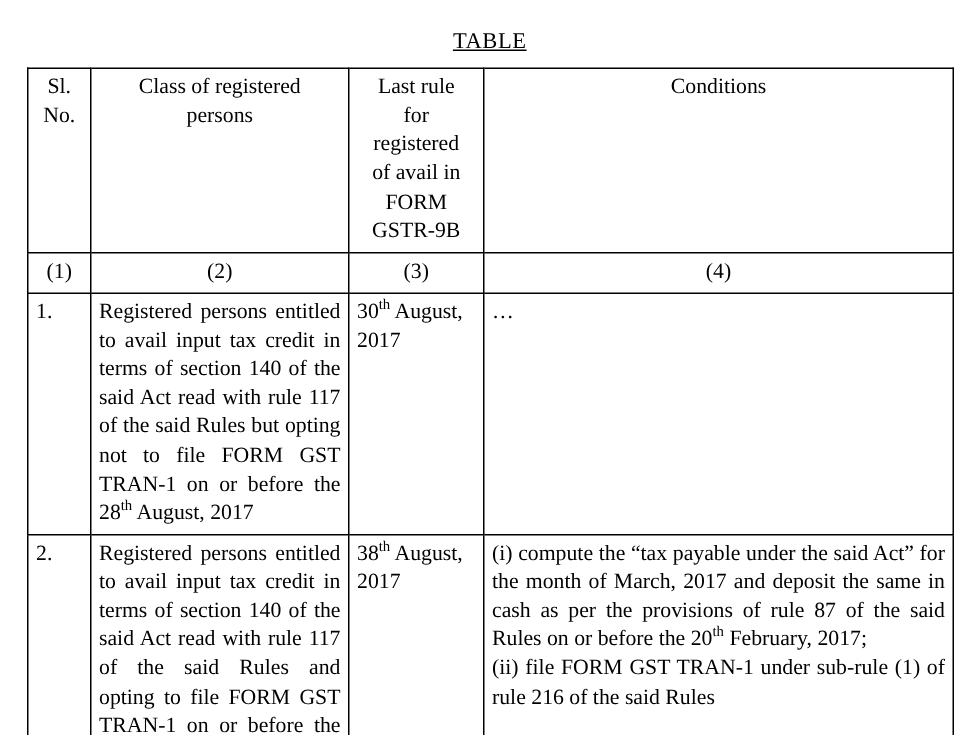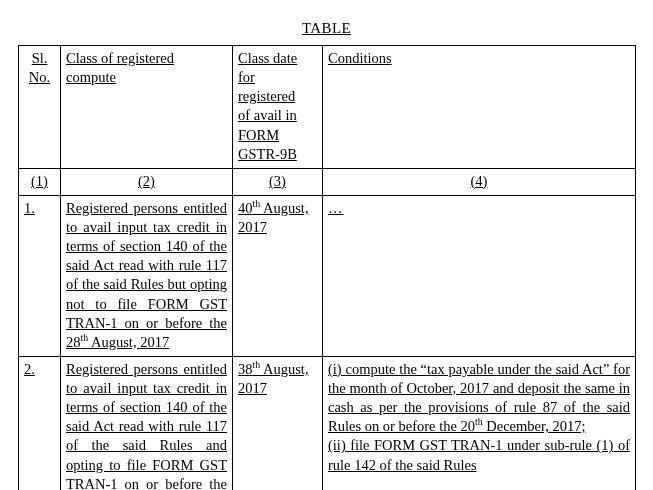--- a/index.html
+++ b/index.html
@@ -33,29 +33,28 @@
     border-collapse: collapse;
     width: 617px;
     table-layout: fixed;
     font-size: 14.5px;
     line-height: 1.32;
   }
   table.tbl td {
     border: 1px solid #000000;
     vertical-align: top;
     padding: 3px 5px 4px 5px;
-    text-decoration: underline;
   }
   .col-sl     { width: 42px; }
   .col-class  { width: 172px; }
   .col-date   { width: 90px; }
   .col-cond   { width: 313px; }
 
   .hdr td {
-    text-align: left;
+    text-align: center;
     vertical-align: top;
     padding-top: 4px;
   }
   .hdr .hdr-sl   { text-align: center; }
   .numrow td {
     text-align: center;
     padding: 1px 4px 2px 4px;
   }
   .just {
     text-align: justify;
@@ -88,24 +87,24 @@
       <col class="col-cond">
     </colgroup>
     <tbody>
       <tr class="hdr">
         <td class="hdr-sl">
           <span>Sl.</span><br>
           <span>No.</span>
         </td>
         <td>
           <span>Class of registered</span><br>
-          <span>compute</span>
+          <span>persons</span>
         </td>
         <td>
-          <span>Class date</span><br>
+          <span>Last rule</span><br>
           <span>for</span><br>
           <span>registered</span><br>
           <span>of avail in</span><br>
           <span>FORM</span><br>
           <span>GSTR-9B</span>
         </td>
         <td>Conditions</td>
       </tr>
 
       <tr class="numrow">
@@ -114,37 +113,37 @@
         <td>(3)</td>
         <td>(4)</td>
       </tr>
 
       <tr>
         <td class="cell-sl">1.</td>
         <td class="just">
           <span>Registered persons entitled to avail input tax credit in terms of section 140 of the said Act read with rule 117 of the said Rules but opting not  to file FORM GST TRAN-1  on or before the 28</span><sup>th</sup><span> August, 2017</span>
         </td>
         <td>
-          <span>40</span><sup>th</sup><span> August, 2017</span>
+          <span>30</span><sup>th</sup><span> August, 2017</span>
         </td>
         <td>
           <span class="blank-line"></span>
           <span class="dots">…</span>
         </td>
       </tr>
 
       <tr>
         <td class="cell-sl">2.</td>
         <td class="just">
           <span>Registered persons entitled to avail input tax credit in terms of section 140 of the said Act read with rule 117 of the said Rules and opting to file FORM GST TRAN-1 on or before the 28</span><sup>th</sup><span> August,</span>
         </td>
         <td>
           <span>38</span><sup>th</sup><span> August, 2017</span>
         </td>
         <td class="just">
-          <p class="para"><span>(i) compute the “tax payable under the said Act” for the month of October, 2017 and deposit the same in cash as per the provisions of rule 87 of the said Rules on or before the 20</span><sup>th</sup><span> December, 2017;</span></p>
-          <p class="para">(ii) file FORM GST TRAN-1 under sub-rule (1) of rule 142 of the said Rules</p>
+          <p class="para"><span>(i) compute the “tax payable under the said Act” for the month of March, 2017 and deposit the same in cash as per the provisions of rule 87 of the said Rules on or before the 20</span><sup>th</sup><span> February, 2017;</span></p>
+          <p class="para">(ii) file FORM GST TRAN-1 under sub-rule (1) of rule 216 of the said Rules</p>
         </td>
       </tr>
     </tbody>
   </table>
 
 </div>
 
 </body></html>

